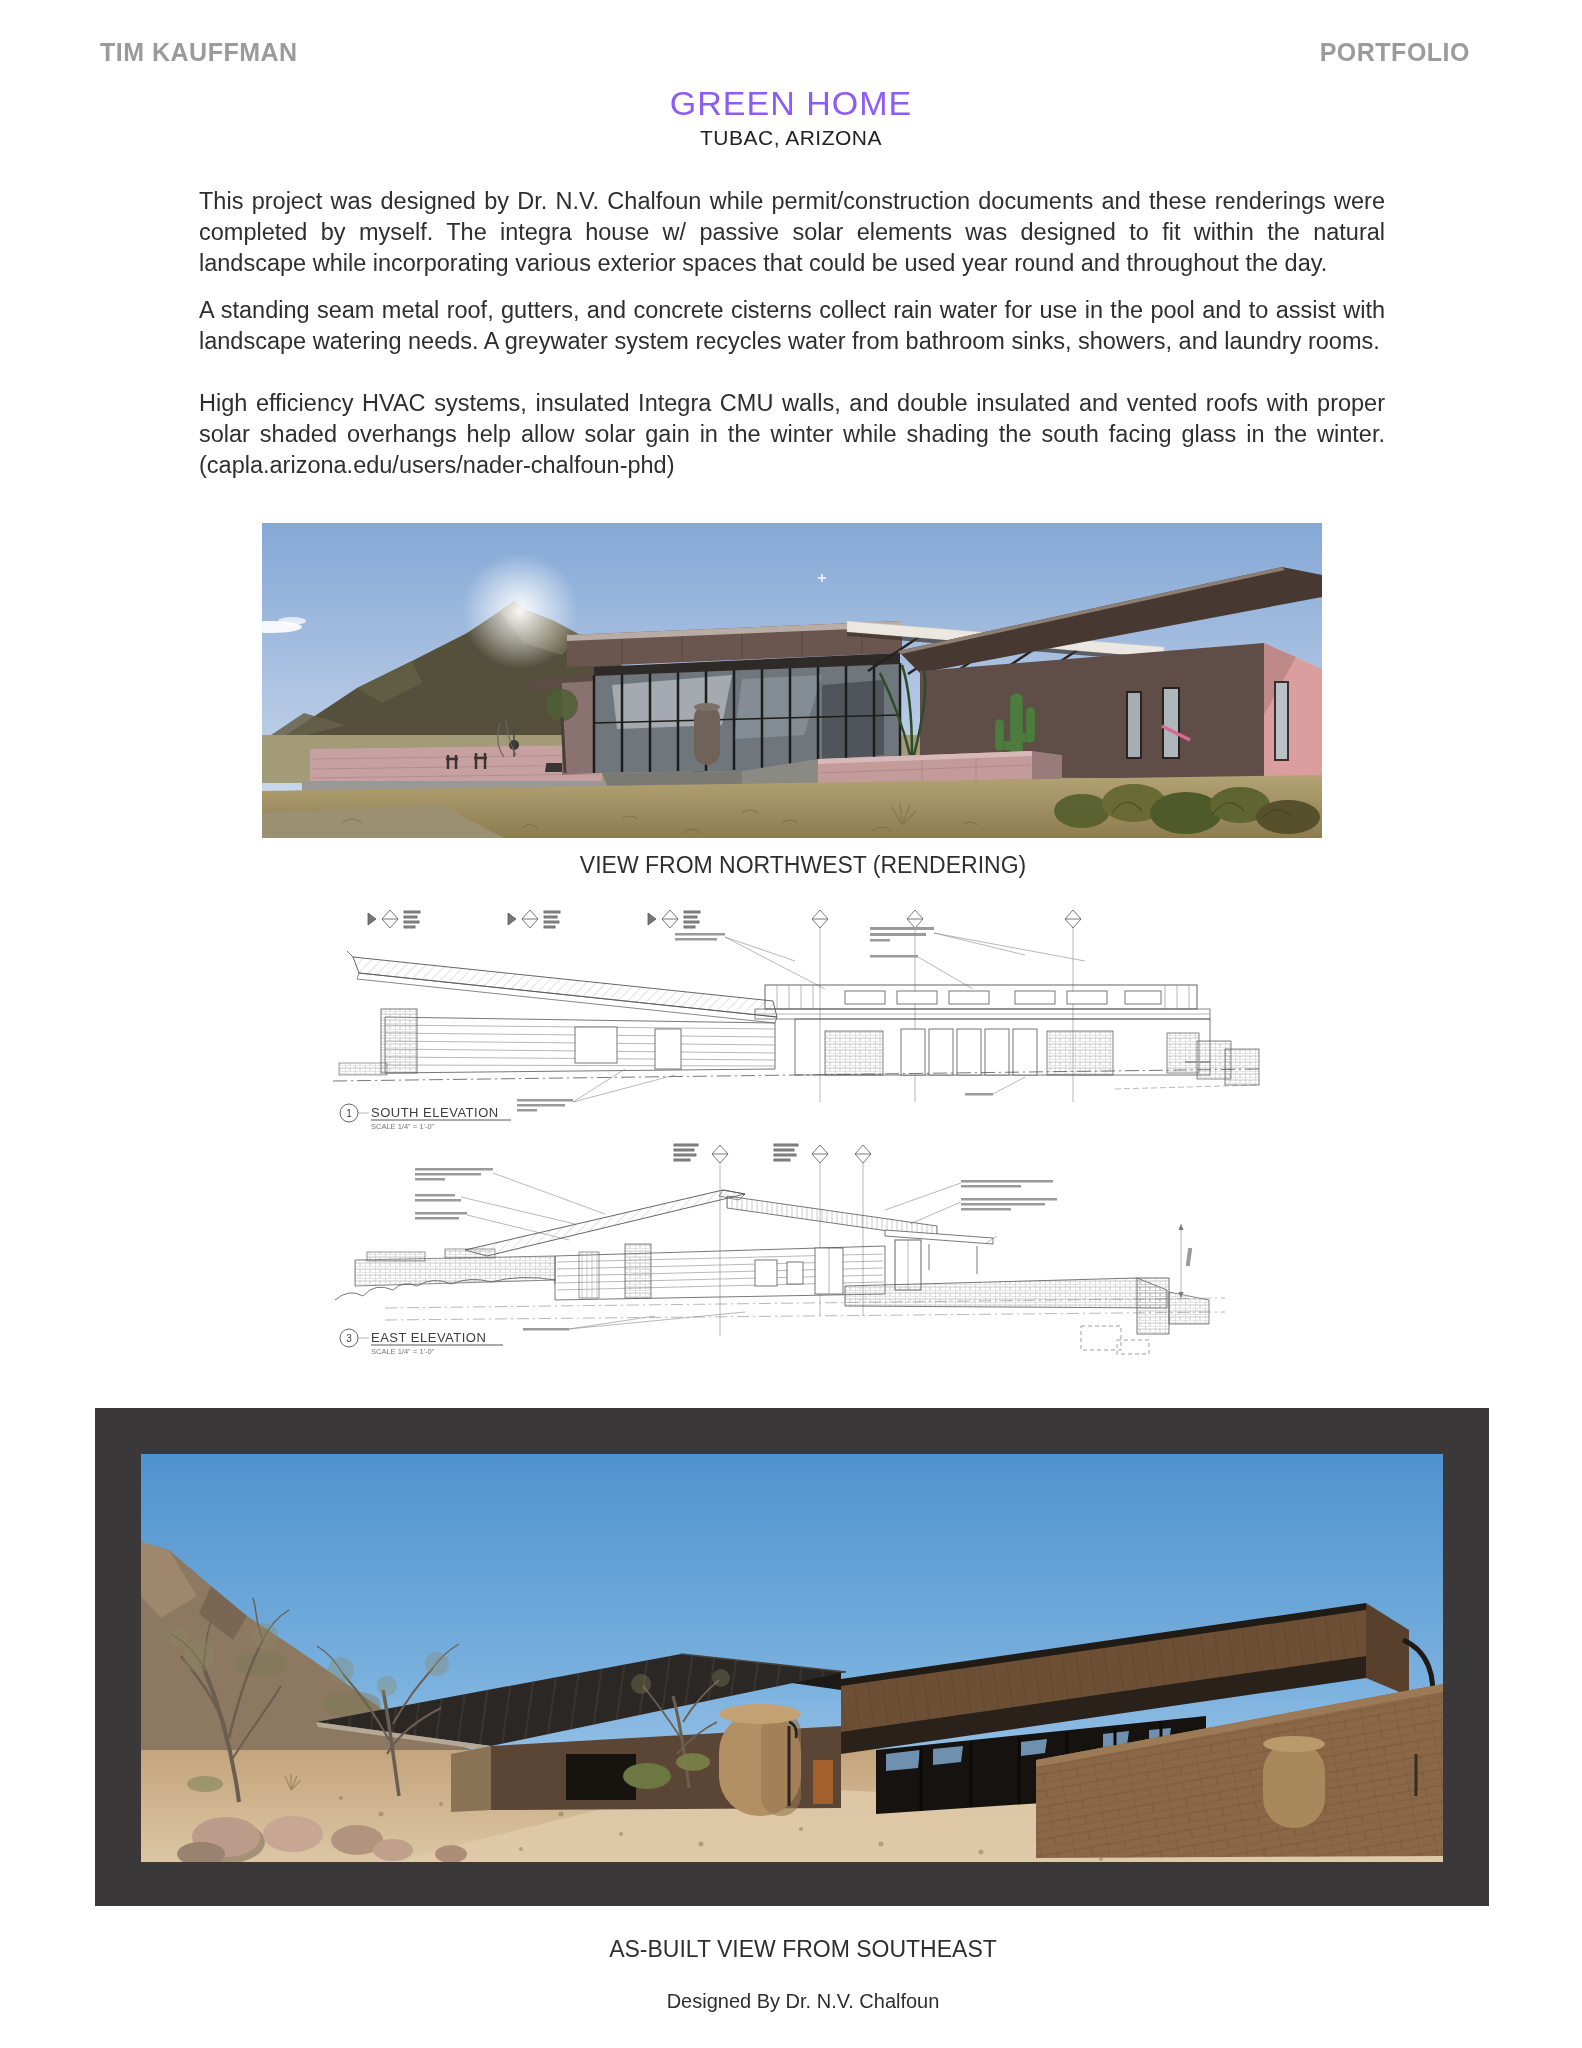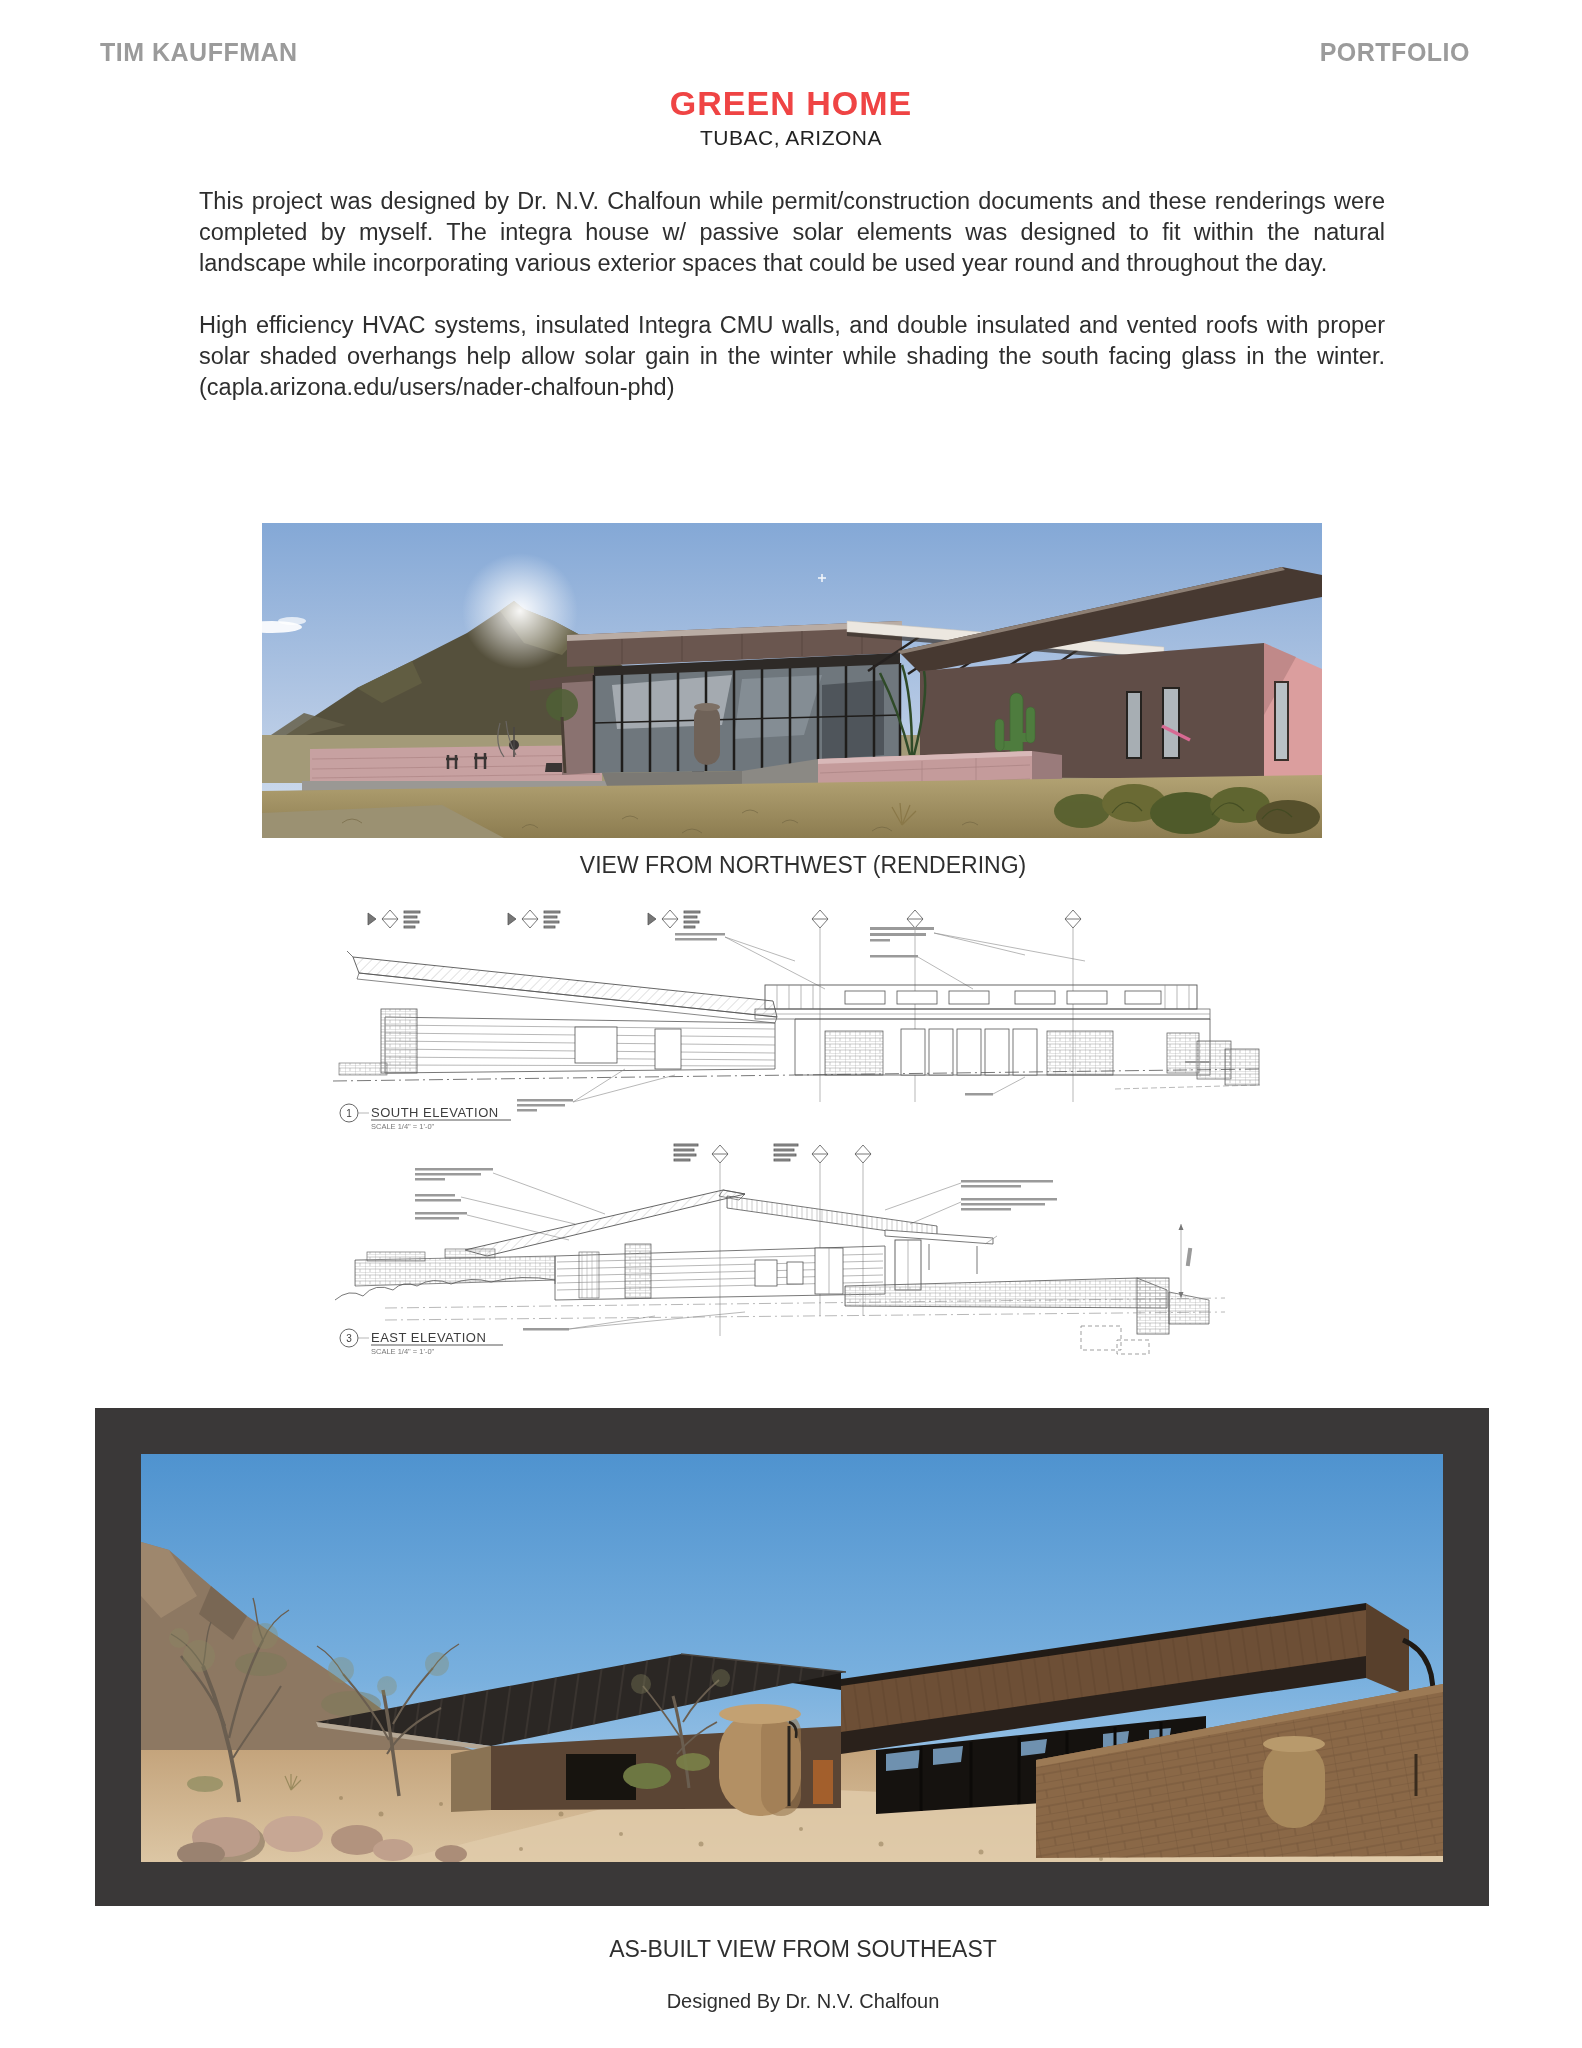--- a/index.html
+++ b/index.html
@@ -1,21 +1,21 @@
 <!DOCTYPE html>
 <html><head>
 <meta charset="utf-8">
 <style>
   html,body{margin:0;padding:0;background:#e8e8e8;}
   .page{position:relative;width:1582px;height:2048px;background:#ffffff;margin:0 auto;
         font-family:"Liberation Sans", sans-serif;color:#2f2f2f;overflow:hidden;}
   .hdr{position:absolute;top:38px;left:100px;right:112px;display:flex;justify-content:space-between;
        font-size:25px;font-weight:700;letter-spacing:0.5px;color:#9b9b9b;}
   .title-main{position:absolute;top:84px;left:0;width:100%;text-align:center;
-       font-size:34px;letter-spacing:1px;color:#ef4444;font-weight:bold;}
+       font-size:34px;letter-spacing:1px;color:#8b5cf6;}
   .title-sub{position:absolute;top:126px;left:0;width:100%;text-align:center;
        font-size:21px;letter-spacing:0.5px;color:#222;}
   .bodytext{position:absolute;top:170px;left:183px;width:1218px;font-size:23.5px;line-height:31px;
        text-align:justify;color:#2e2e2e;}
   .bodytext p{margin:16px;}
   .bodytext p.gap{margin-top:31px;}
   .fig-render{position:absolute;top:523px;left:262px;width:1060px;height:315px;}
   .cap{position:absolute;left:12px;width:100%;text-align:center;font-size:23px;color:#2f2f2f;}
   .cap1{top:852px;}
   .cap2{top:1366px;}
@@ -41,20 +41,21 @@
   <div class="hdr">
     <span>TIM KAUFFMAN</span>
     <span>PORTFOLIO</span>
   </div>
 
   <div class="title-main">GREEN HOME</div>
   <div class="title-sub">TUBAC, ARIZONA</div>
 
   <div class="bodytext">
     <p>This project was designed by Dr. N.V. Chalfoun while permit/construction documents and these renderings were completed by myself.  The integra house w/ passive solar elements was designed to fit within the natural landscape while incorporating various exterior spaces that could be used year round and throughout the day.</p>
+    <p>A standing seam metal roof, gutters, and concrete cisterns collect rain water for use in the pool and to  assist with landscape watering needs.  A greywater system recycles water from bathroom sinks, showers, and laundry rooms.</p>
     <p class="gap">High efficiency HVAC systems, insulated Integra CMU walls, and double insulated and vented roofs with proper solar shaded overhangs help allow solar gain in the winter while shading the south facing glass in the winter.  (capla.arizona.edu/users/nader-chalfoun-phd)</p>
   </div>
 
   <div class="fig-render">
   <svg viewBox="0 0 1060 315" width="1060" height="315">
     <defs>
       <linearGradient id="rsky" x1="0" y1="0" x2="0" y2="1">
         <stop offset="0" stop-color="#84a8d6"></stop>
             <stop offset="0.6" stop-color="#b4c8e4"></stop>
             <stop offset="1" stop-color="#d4e0ef"></stop>

